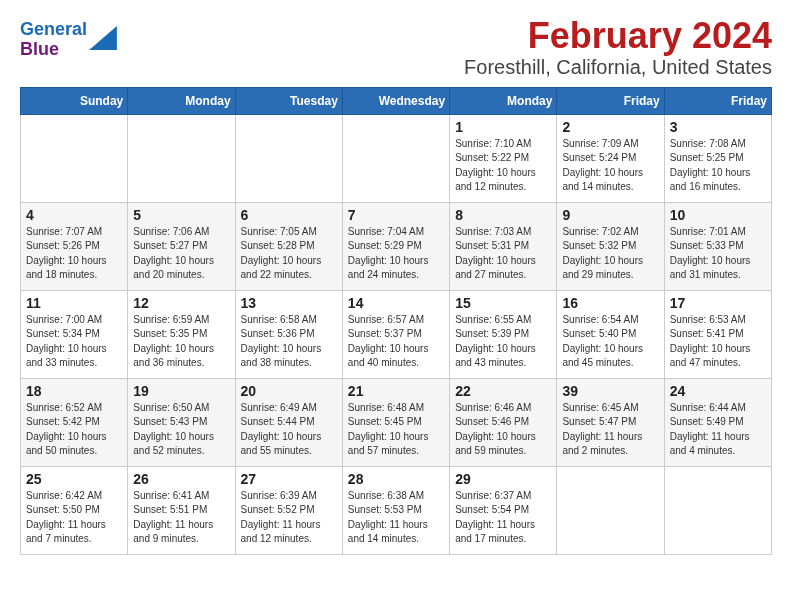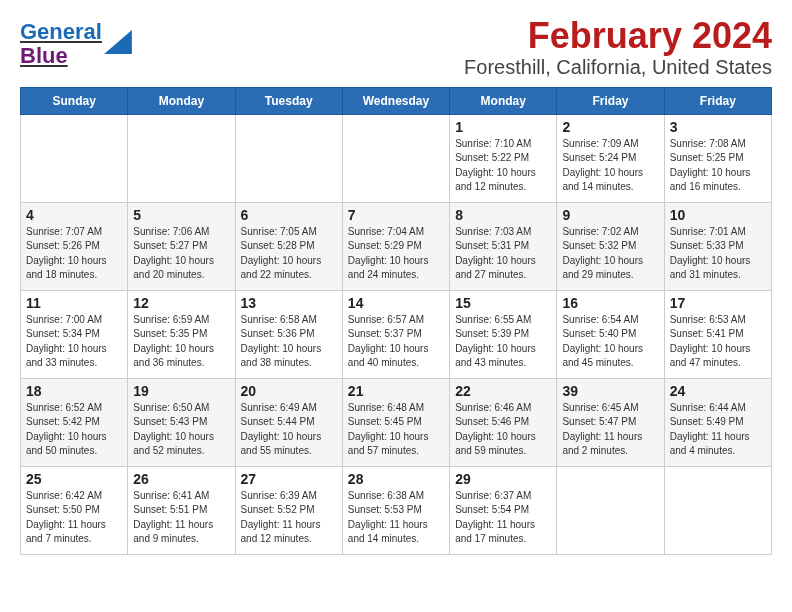--- a/index.html
+++ b/index.html
@@ -15,25 +15,24 @@
       align-items: flex-start;
       justify-content: space-between;
       margin-bottom: 8px;
     }
     .logo {
       display: flex;
       align-items: center;
       margin-top: 4px;
     }
     .logo-text {
-      font-size: 22px;
+      font-size: 18px;
       font-weight: bold;
       color: #333;
       line-height: 1.1;
-      text-decoration: underline;
     }
     .logo-text span { color: #1a6bb5; }
     .logo-icon {
       width: 28px;
       height: 24px;
       margin-left: 2px;
       position: relative;
       top: -2px;
     }
     .title-area { text-align: right; }
@@ -52,21 +51,21 @@
       border-collapse: collapse;
       table-layout: fixed;
     }
     thead tr th {
       background: #2a6db5;
       color: #fff;
       font-size: 12px;
       font-weight: bold;
       padding: 6px 4px;
       border: 1px solid #1a5a9a;
-      text-align: center;
+      text-align: right;
     }
     tbody tr td {
       border: 1px solid #ccc;
       vertical-align: top;
       padding: 4px 5px;
       font-size: 10.5px;
       color: #222;
       height: 88px;
     }
     .day-num {

